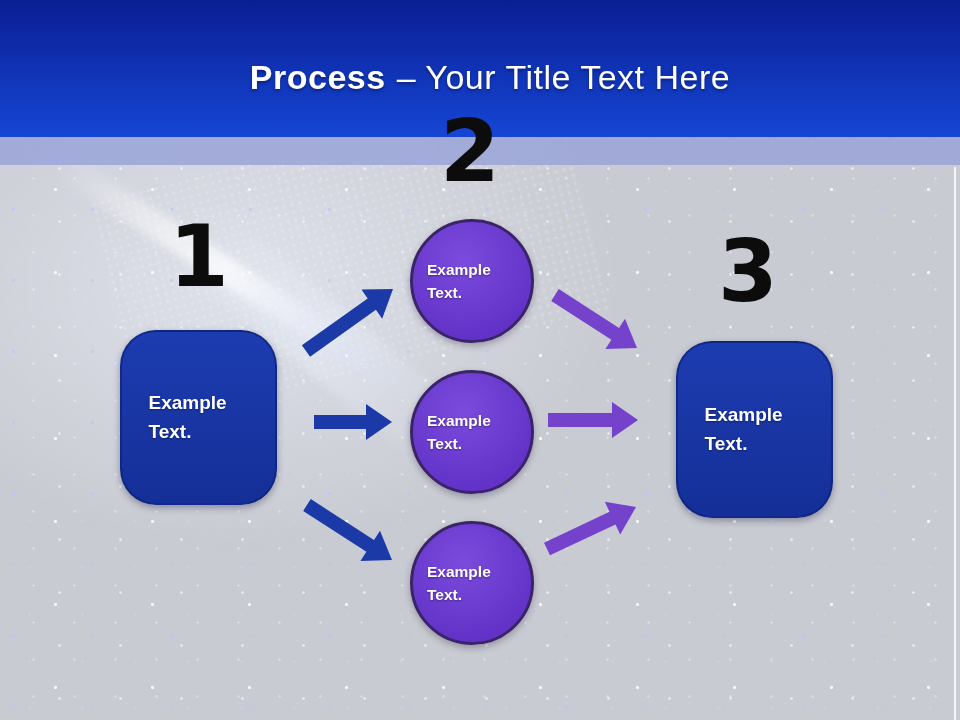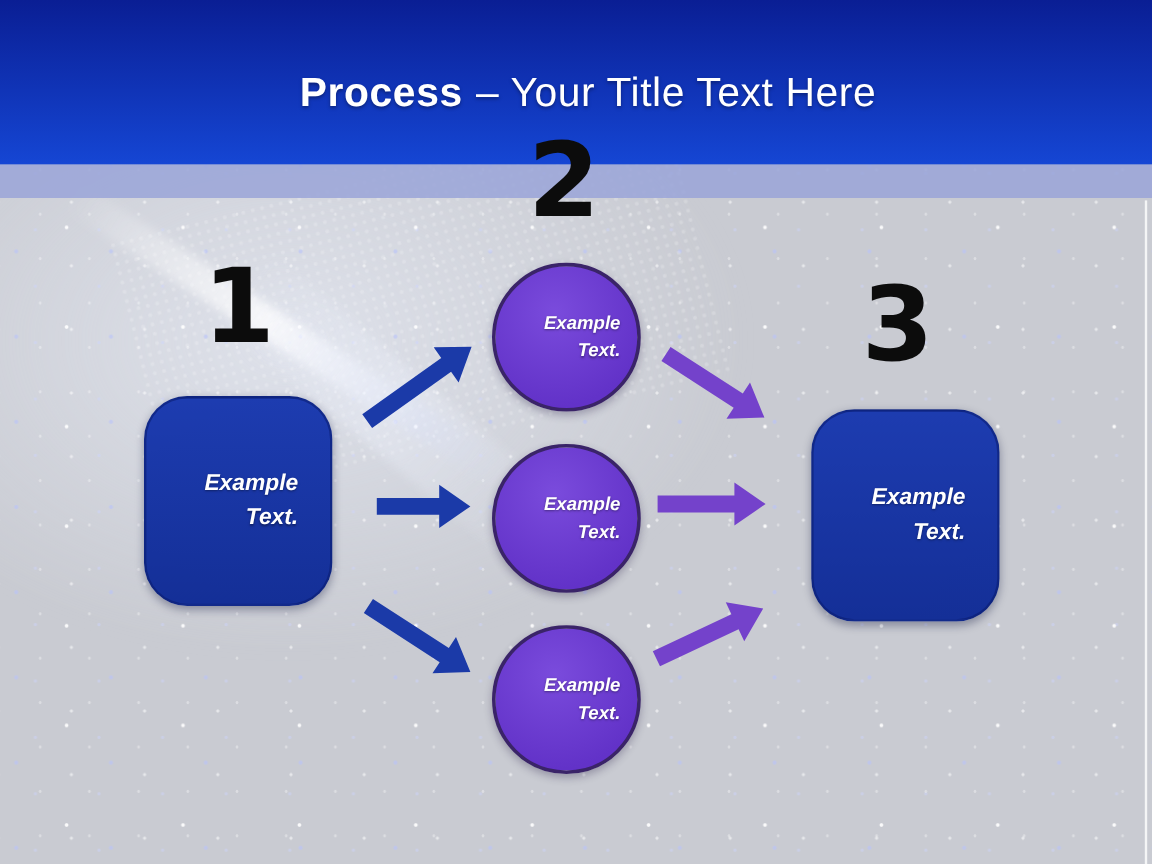--- a/index.html
+++ b/index.html
@@ -93,22 +93,22 @@
     background:radial-gradient(circle at 42% 32%, var(--circle-fill-light,#7a4bdc), var(--circle-fill,#6232c8) 75%);
     border:3px solid var(--circle-border,#3a2468);
     box-shadow:0 3px 7px rgba(25,15,60,.3);
     display:flex;align-items:center;justify-content:center;
     box-sizing:border-box;left:410px;
   }
   .circle.c1{top:219px;}
   .circle.c2{top:370px;}
   .circle.c3{top:521px;}
   .shape-label{
-    color:var(--label-color,#fff);font-weight:700;font-style:italic;
-    text-align:right;line-height:1.5;
+    color:var(--label-color,#fff);font-weight:700;
+    text-align:left;line-height:1.5;
     text-shadow:0 1px 2px rgba(0,0,0,.4);
     width:100px;
   }
   .box .shape-label{font-size:19px;}
   .circle .shape-label{font-size:15.5px;width:90px;}
 </style>
 </head>
 <body>
 
 <div class="slide">

